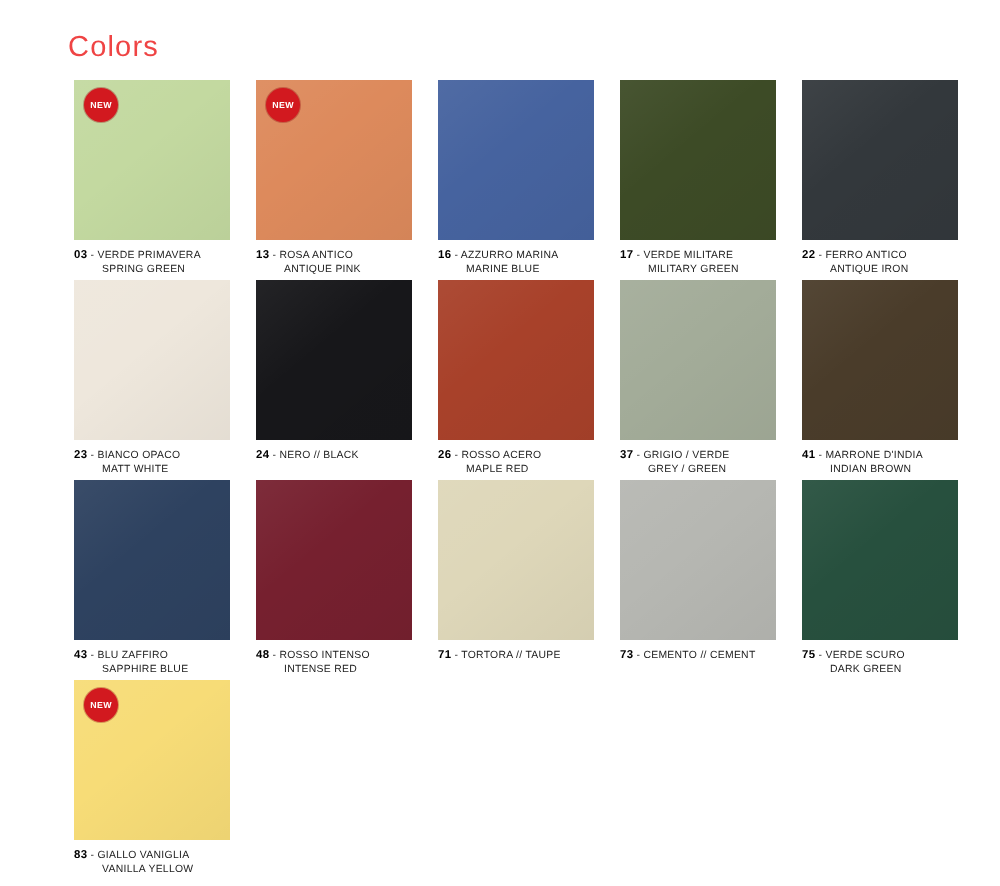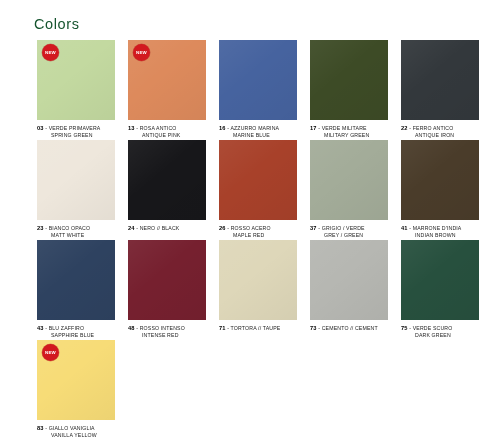--- a/index.html
+++ b/index.html
@@ -105,21 +105,21 @@
     color: #1c1c1c;
     letter-spacing: 0.15px;
     padding-left: 14px;
   }
 </style>
 </head>
 <body>
 
 <div id="page" style="background: rgb(255, 255, 255);">
 
-  <div id="page-title" style="color: #14532d;">Colors</div>
+  <div id="page-title" style="color: #ef4444;">Colors</div>
 
   <div id="swatch-grid">
       <div class="swatch-row">
         <div class="swatch-cell">
           <div class="swatch-chip" style="background-color: rgb(195, 217, 160);">
             <div class="new-badge" style="background-color: rgb(210, 25, 31); color: rgb(255, 255, 255);">NEW</div>
           </div>
           <div class="swatch-label">
             <div class="label-line1"><span class="label-code">03</span><span class="label-sep"> - </span><span>VERDE PRIMAVERA</span></div>
             <div class="label-line2">SPRING GREEN</div>

